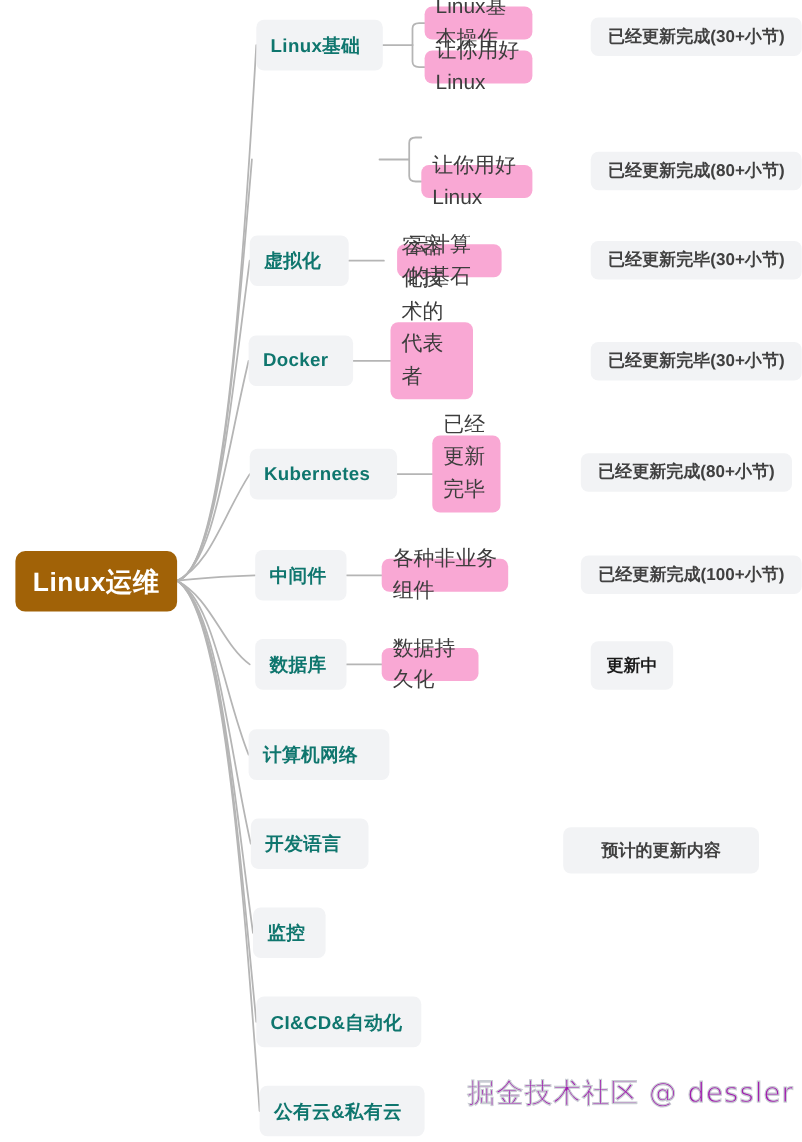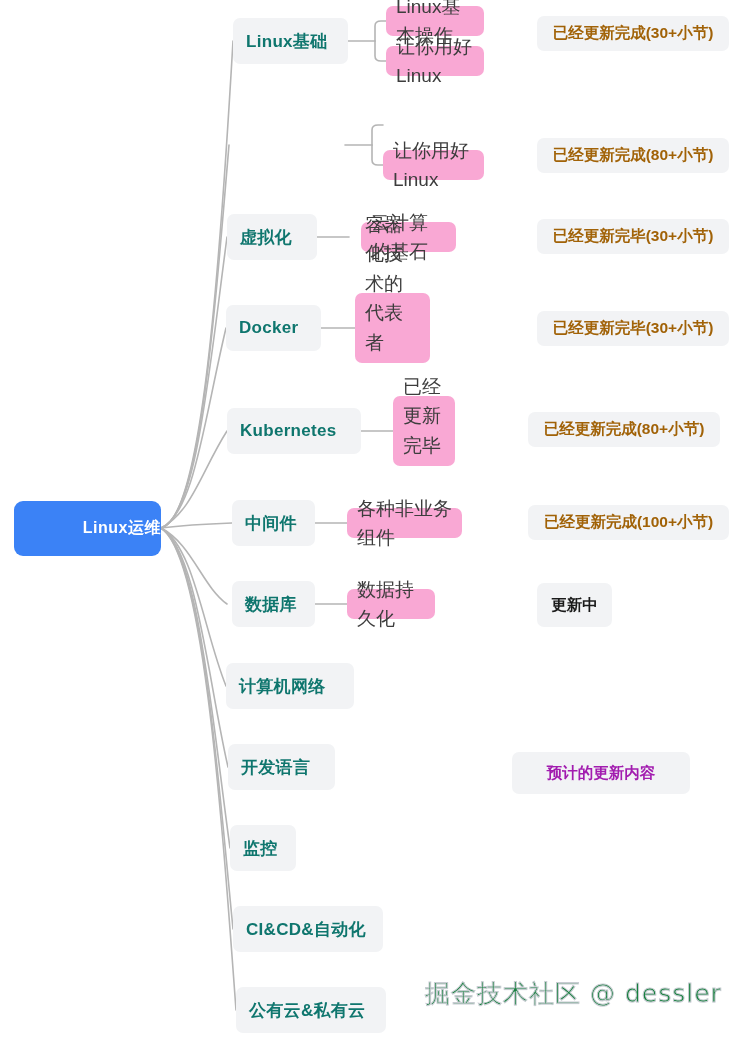--- a/index.html
+++ b/index.html
@@ -26,26 +26,26 @@
     pointer-events: none;
   }
   .node {
     position: absolute;
     box-sizing: border-box;
     display: flex;
     align-items: center;
     border-radius: 7px;
   }
   .node-root {
-    background: #3b82f6;
+    background: #a16207;
     color: #ffffff;
     font-weight: bold;
-    font-size: 16px;
+    font-size: 24px;
     letter-spacing: 0.5px;
-    justify-content: flex-end;
+    justify-content: center;
     border-radius: 9px;
   }
   .node-branch {
     background: #f2f3f5;
     color: #0f766e;
     font-weight: bold;
     font-size: 17px;
     padding-left: 13px;
     padding-right: 13px;
     letter-spacing: 0.3px;
@@ -65,30 +65,30 @@
     padding-bottom: 6px;
   }
   .node-status {
     background: #f2f3f5;
     justify-content: center;
     font-size: 15.5px;
     font-weight: bold;
     padding-left: 8px;
     padding-right: 8px;
   }
-  .status-done { color: #a16207; }
+  .status-done { color: #404040; }
   .status-progress { color: #1a1a1a; font-weight: bold; }
-  .status-planned { color: #a21caf; }
+  .status-planned { color: #404040; }
   #watermark {
     position: absolute;
     left: 425px;
     top: 977px;
     font-size: 25px;
     letter-spacing: 1px;
-    color: #15803d;
+    color: #a21caf;
     -webkit-text-stroke: 1px #c8ccd2;
     text-shadow: 0 1px 0 #e9ebee;
     white-space: nowrap;
     font-family: "DejaVu Sans", sans-serif;
   }
 </style>
 </head>
 <body>
 
 <div id="canvas">

